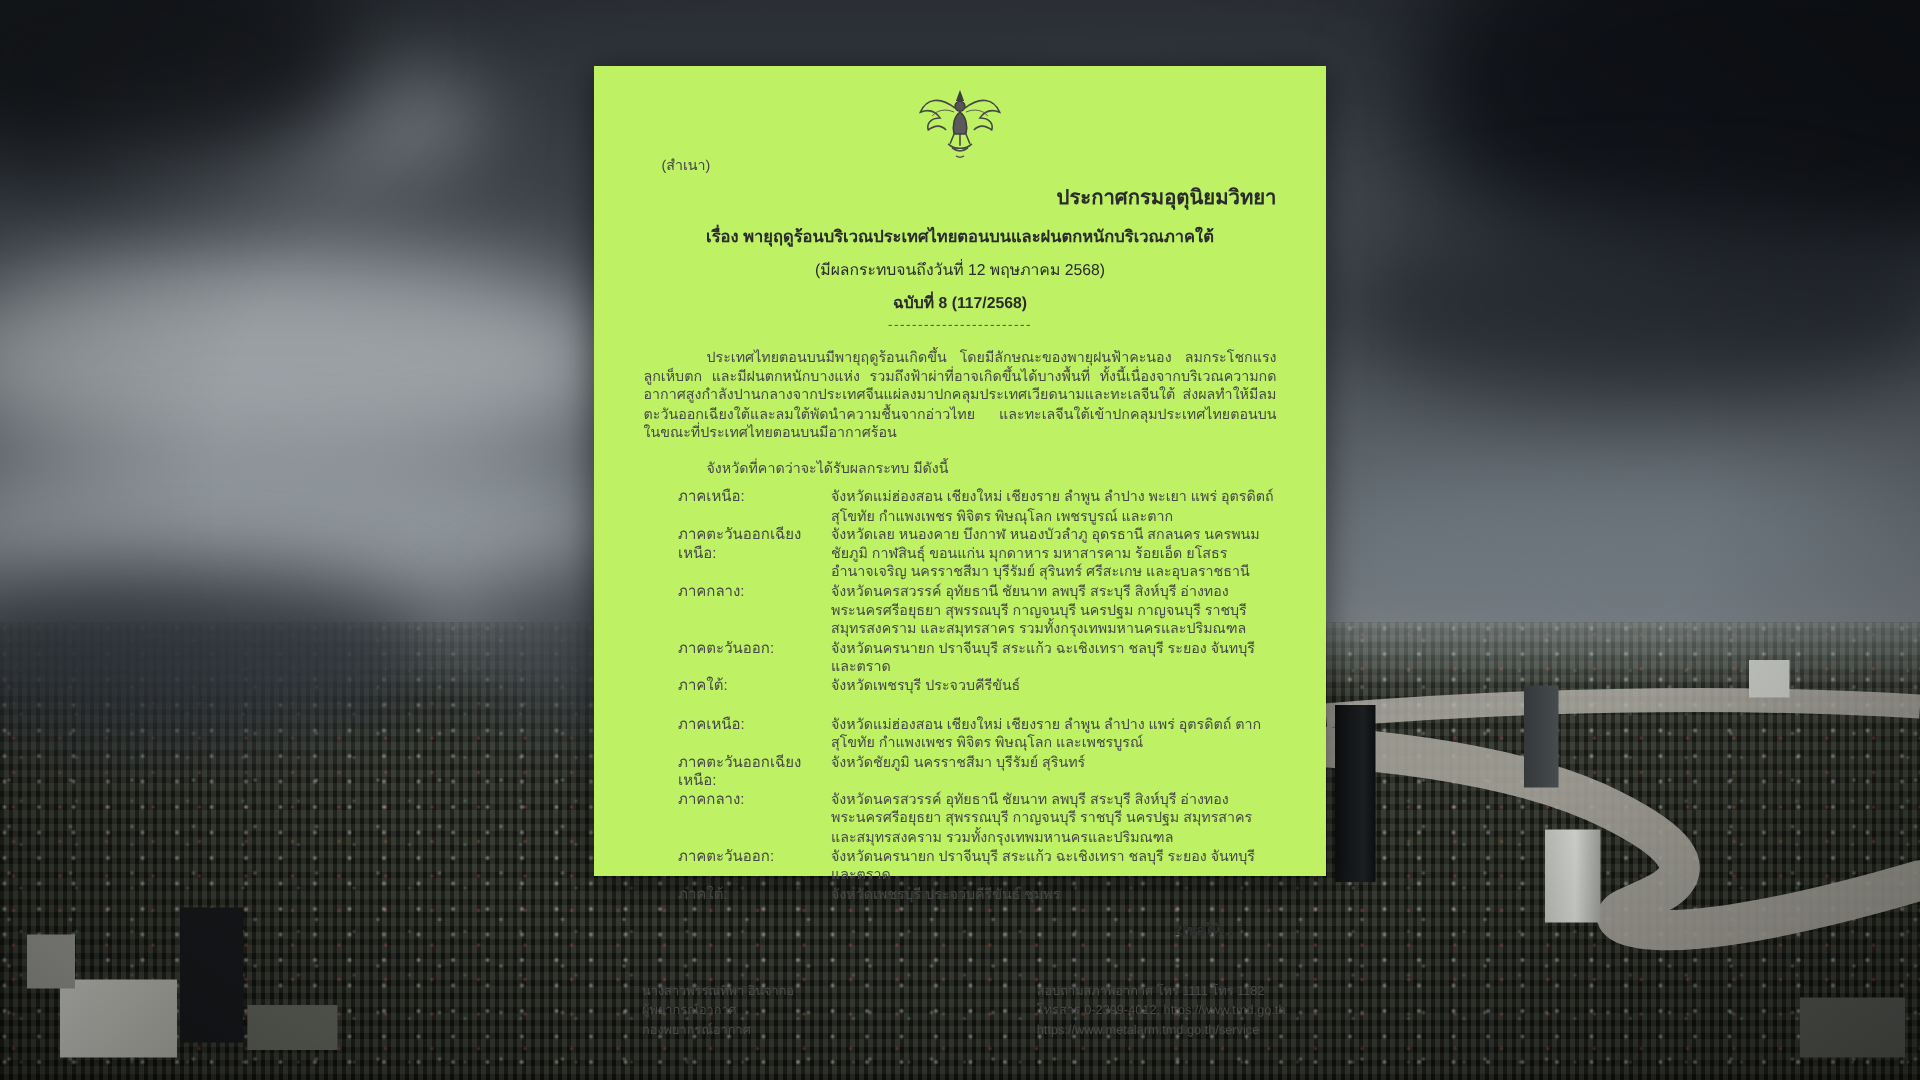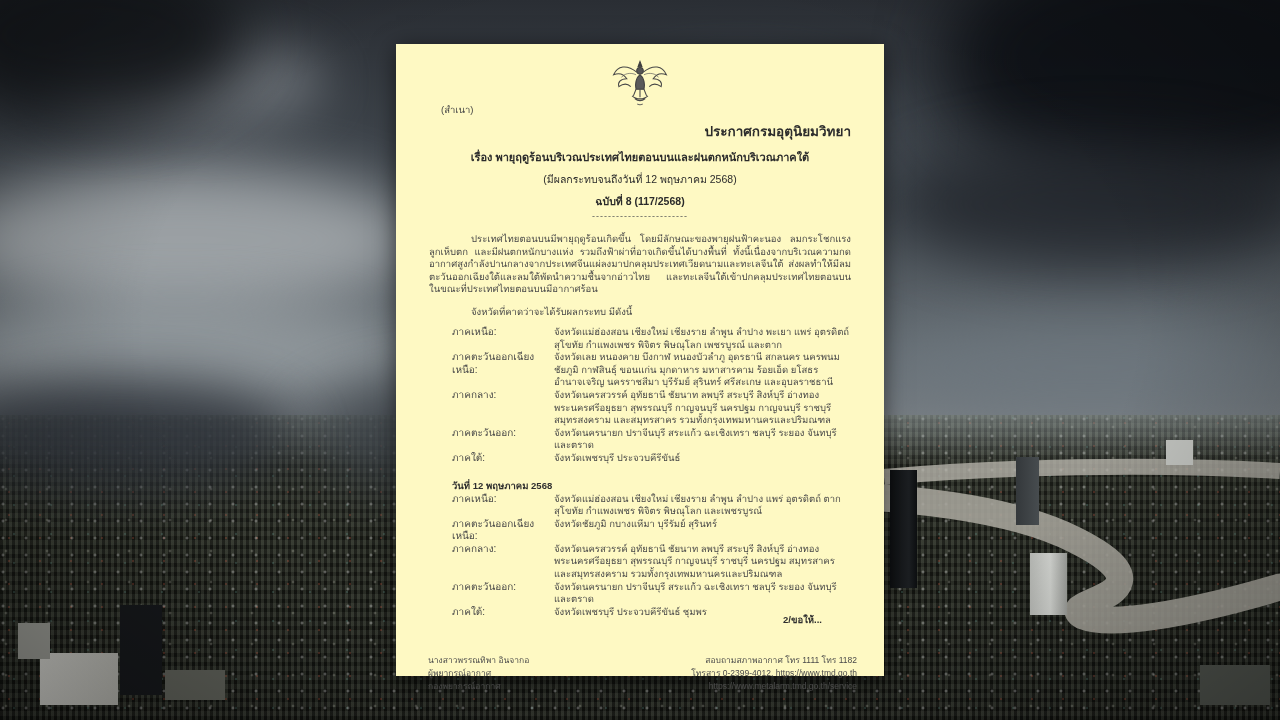--- a/index.html
+++ b/index.html
@@ -56,22 +56,22 @@
   .b-left-low{left:165px;top:255px;width:60px;height:30px;background:#5a5c55;}
   .b-right-low{left:1200px;top:250px;width:70px;height:40px;background:#4e524c;}
   .vignette{
     position:absolute;inset:0;
     background:radial-gradient(ellipse 900px 600px at 50% 45%, rgba(0,0,0,0) 55%, rgba(0,0,0,0.35) 100%);
     pointer-events:none;
   }
 
   
   .doc{
-    position:absolute;left:396px;top:44px;width:488px;height:632px;
-    background:#fef9c3;box-shadow:0 4px 22px rgba(0,0,0,0.55);
+    position:absolute;left:396px;top:44px;width:488px;height:540px;
+    background:#bef264;box-shadow:0 4px 22px rgba(0,0,0,0.55);
     color:#3d3d3d;
   }
   .doc-inner{position:relative;width:100%;height:100%;padding:0 33px;box-sizing:border-box;}
   .copy-label{position:absolute;left:45px;top:58px;font-size:9.5px;color:#444;}
   .emblem{display:flex;justify-content:center;padding-top:13px;}
   .emblem svg{width:66px;height:54px;}
   .title-block{text-align:center;color:#2b2b2b;}
   .doc-title{font-size:13.5px;font-weight:bold;margin-top:9px;text-align:right;}
   .doc-subject{font-size:11px;font-weight:bold;margin-top:6px;}
   .doc-sub{font-size:10.5px;font-weight:normal;margin-top:5px;}
@@ -83,21 +83,21 @@
   }
   .impact-intro{margin-top:8px;font-size:9.5px;color:#474747;padding-left:42px;}
   .day-block{margin-top:7px;}
   .day-date{font-size:9.5px;font-weight:bold;color:#2e2e2e;padding-left:23px;}
   .region-row{display:grid;grid-template-columns:102px 1fr;padding-left:23px;}
   .region-label{font-size:10px;line-height:12.6px;color:#474747;}
   .region-provinces{font-size:9.5px;line-height:12.6px;color:#474747;}
   .page-marker{position:absolute;right:62px;top:568px;font-size:9.5px;font-weight:bold;color:#2e2e2e;}
   .doc-footer{position:absolute;left:32px;right:27px;top:610px;display:flex;justify-content:space-between;}
   .footer-left div{font-size:8.5px;line-height:13px;color:#4a4a4a;}
-  .footer-right{text-align:right;}
+  .footer-right{}
   .footer-right div{font-size:8.5px;line-height:13px;color:#4a4a4a;}
 </style>
 </head>
 <body>
 
 <div class="scene">
 
   <div class="sky"></div>
   <div class="cloud c1"></div>
   <div class="cloud c2"></div>
@@ -174,28 +174,27 @@
           <div class="region-label">ภาคตะวันออก:</div>
           <div class="region-provinces">จังหวัดนครนายก ปราจีนบุรี สระแก้ว ฉะเชิงเทรา ชลบุรี ระยอง จันทบุรี และตราด</div>
         </div>
         <div class="region-row">
           <div class="region-label">ภาคใต้:</div>
           <div class="region-provinces">จังหวัดเพชรบุรี ประจวบคีรีขันธ์</div>
         </div>
       </div>
 
       <div class="day-block" style="margin-top:13px;">
-        <div class="day-date">วันที่ 12 พฤษภาคม 2568</div>
         <div class="region-row">
           <div class="region-label">ภาคเหนือ:</div>
           <div class="region-provinces">จังหวัดแม่ฮ่องสอน เชียงใหม่ เชียงราย ลำพูน ลำปาง แพร่ อุตรดิตถ์ ตาก สุโขทัย กำแพงเพชร พิจิตร พิษณุโลก และเพชรบูรณ์</div>
         </div>
         <div class="region-row">
           <div class="region-label">ภาคตะวันออกเฉียงเหนือ:</div>
-          <div class="region-provinces">จังหวัดชัยภูมิ กบางแหีมา บุรีรัมย์ สุรินทร์</div>
+          <div class="region-provinces">จังหวัดชัยภูมิ นครราชสีมา บุรีรัมย์ สุรินทร์</div>
         </div>
         <div class="region-row">
           <div class="region-label">ภาคกลาง:</div>
           <div class="region-provinces">จังหวัดนครสวรรค์ อุทัยธานี ชัยนาท ลพบุรี สระบุรี สิงห์บุรี อ่างทอง พระนครศรีอยุธยา สุพรรณบุรี กาญจนบุรี ราชบุรี นครปฐม สมุทรสาคร และสมุทรสงคราม รวมทั้งกรุงเทพมหานครและปริมณฑล</div>
         </div>
         <div class="region-row">
           <div class="region-label">ภาคตะวันออก:</div>
           <div class="region-provinces">จังหวัดนครนายก ปราจีนบุรี สระแก้ว ฉะเชิงเทรา ชลบุรี ระยอง จันทบุรี และตราด</div>
         </div>
         <div class="region-row">

